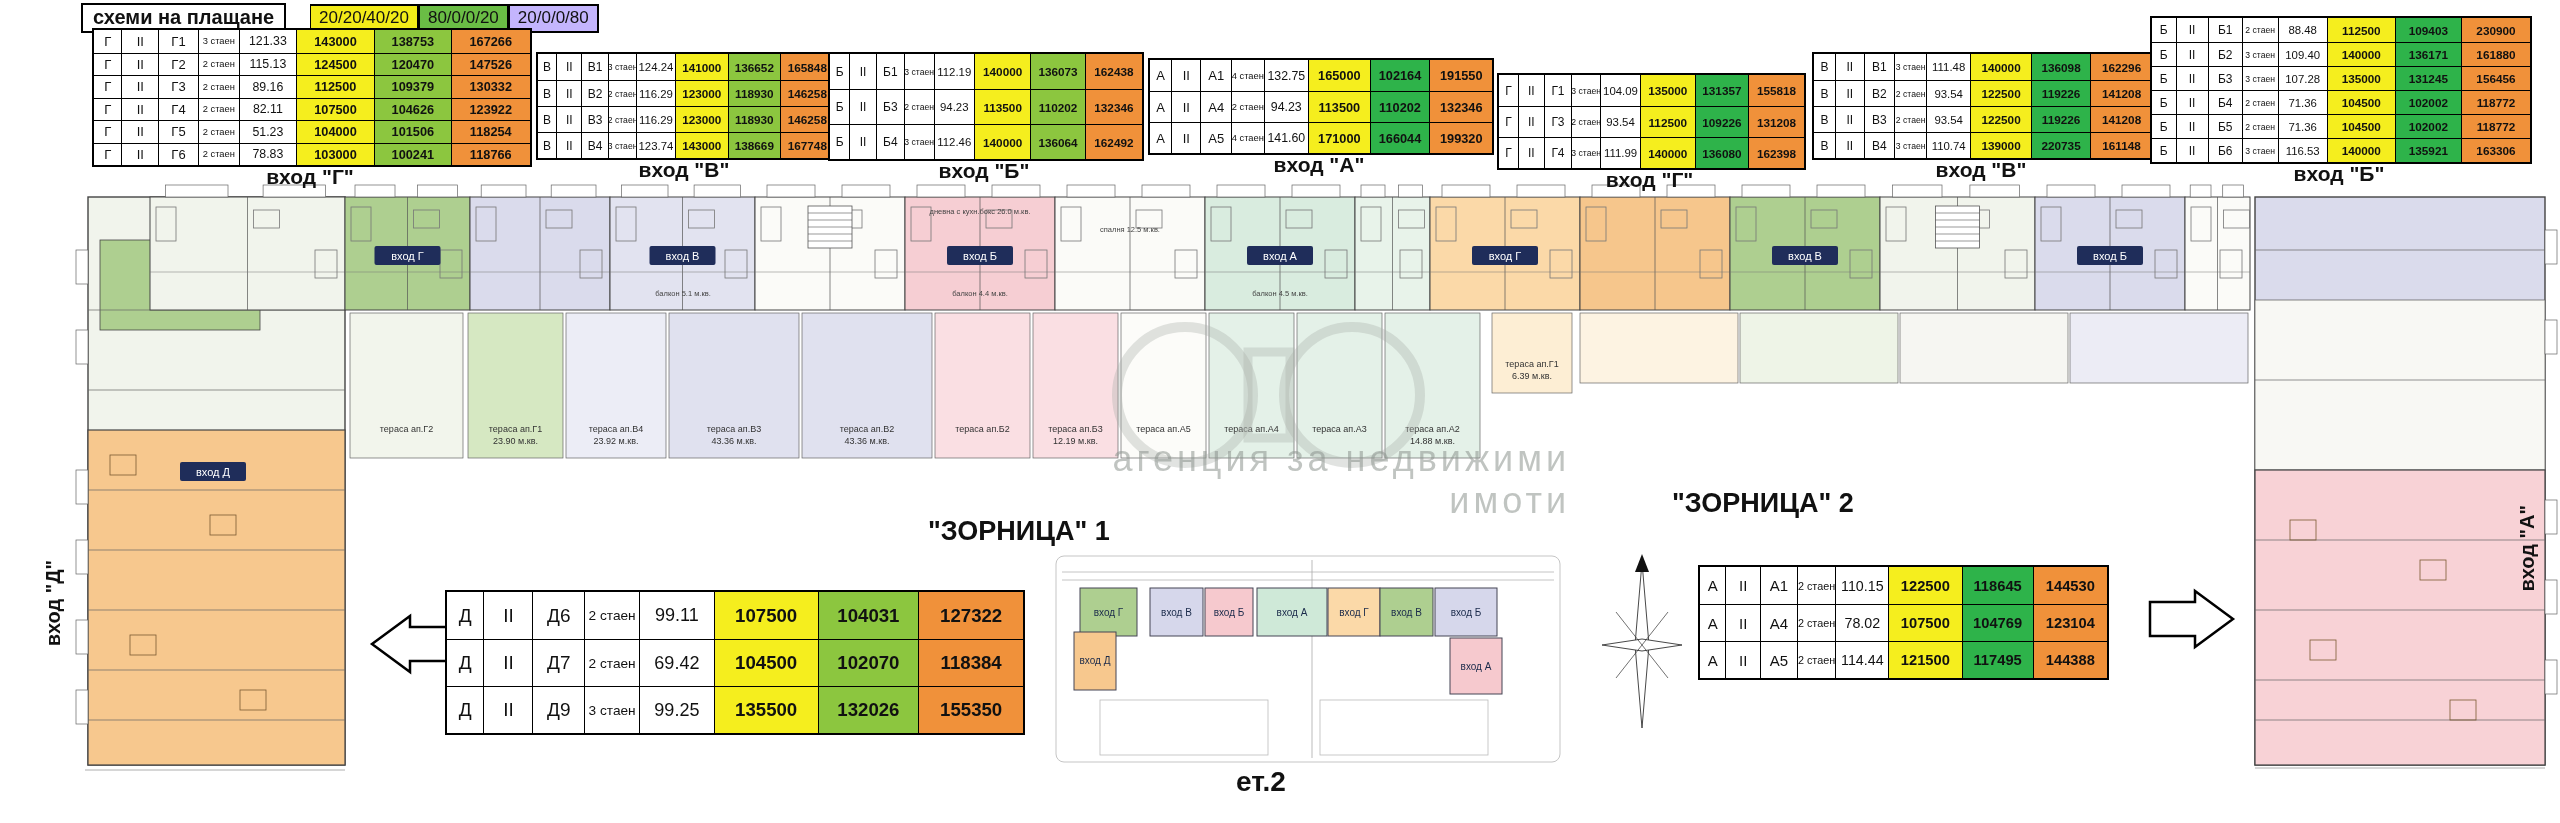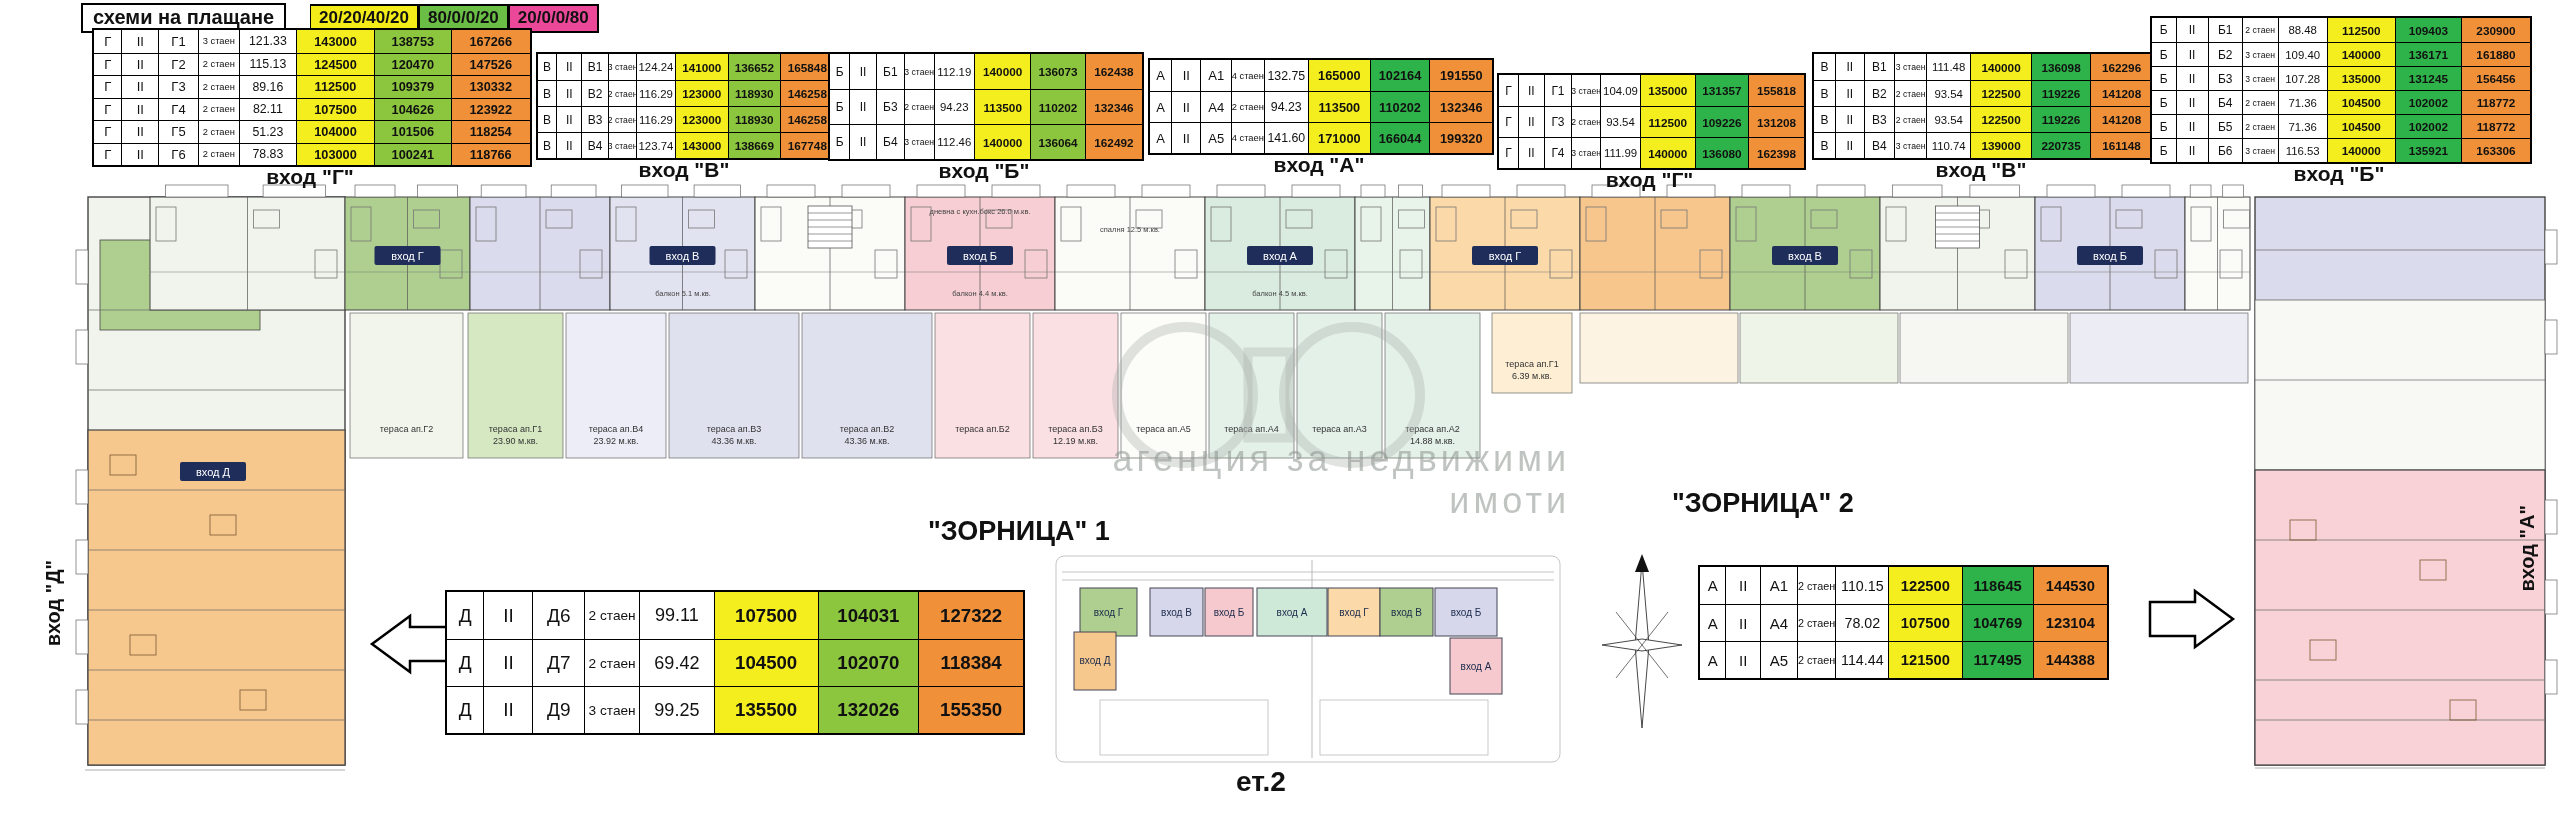--- a/index.html
+++ b/index.html
@@ -3,21 +3,21 @@
 <meta charset="utf-8">
 <style>
   html,body{margin:0;padding:0;background:#fff;}
   body{width:2560px;height:823px;overflow:hidden;position:relative;
        font-family:"Liberation Sans","DejaVu Sans",sans-serif;color:#111;}
   #stage{position:absolute;inset:0;}
   
   .hdr{position:absolute;left:81px;top:3px;display:flex;align-items:flex-end;z-index:3;gap:24px;}
   .hdr-title{border:2px solid #000;background:#fff;font-weight:bold;font-size:20px;
              padding:1px 10px 2px;letter-spacing:0px;}
-  .chip{border:2px solid #000;border-left-width:1px;font-weight:bold;font-size:17px;
+  .chip{border:2px solid #000;border-left-width:1px;font-weight:normal;font-size:17px;
         padding:2px 8px 3px;white-space:nowrap;}
   
   .price-table{position:absolute;border:2px solid #000;background:#fff;z-index:3;}
   .pt-row{display:grid;grid-template-columns:6.5fr 8.5fr 9fr 9.5fr 13fr 18fr 17.5fr 18fr;}
   .pt-cell{border-right:1px solid #000;border-top:1px solid #000;display:flex;
            align-items:center;justify-content:center;overflow:hidden;white-space:nowrap;}
   .pt-row:first-child .pt-cell{border-top:none;}
   .pt-cell:last-child{border-right:none;}
   .pt-cell.c3{font-size:.72em;}
   .pt-cell.c4{font-size:.95em;}
@@ -307,21 +307,21 @@
         <circle cx="1352" cy="395" r="68" fill="none" stroke="rgba(170,175,170,.35)" stroke-width="10"></circle>
         <rect x="1248" y="352" width="42" height="86" fill="none" stroke="rgba(170,175,170,.35)" stroke-width="9"></rect>
       </g>
     </svg>
 
   <div class="hdr">
     <div class="hdr-title">схеми на плащане</div>
     <div id="schemes" style="display:flex">
         <div class="chip" style="background: rgb(243, 236, 25);">20/20/40/20</div>
         <div class="chip" style="background: rgb(106, 189, 69);">80/0/0/20</div>
-        <div class="chip" style="background: #ec4899;">20/0/0/80</div>
+        <div class="chip" style="background: #c4b5fd;">20/0/0/80</div>
       </div>
   </div>
 
   <div class="big-label" style="left:928px;top:516px">"ЗОРНИЦА" 1</div>
   <div class="big-label" style="left:1672px;top:488px">"ЗОРНИЦА" 2</div>
   <div class="big-label" style="left:1236px;top:766px;font-size:28px">ет.2</div>
 
   <div class="wing-label" style="left:42px;top:560px">вход "Д"</div>
   <div class="wing-label" style="left:2516px;top:505px">вход "А"</div>
 

